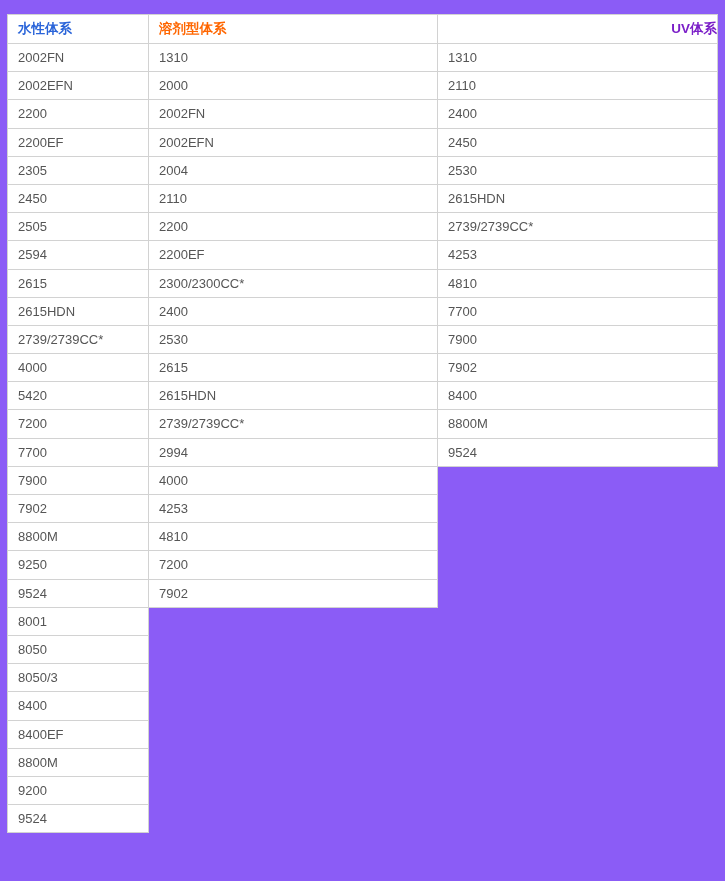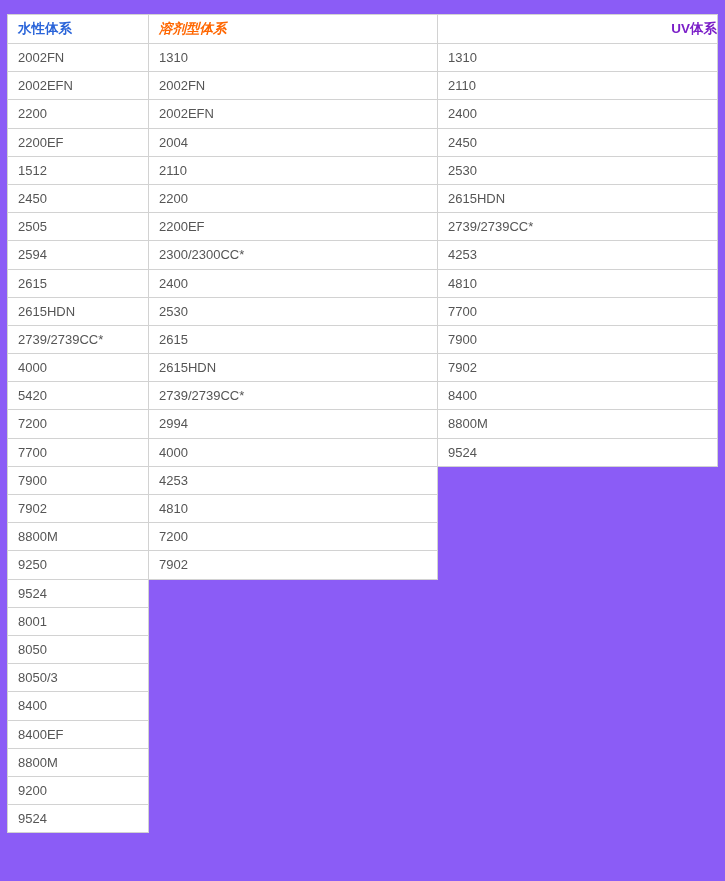--- a/index.html
+++ b/index.html
@@ -55,21 +55,21 @@
 <body>
 
 <div class="page">
   <div class="table-wrap" id="table-root">
       <div class="col col-0">
         <div class="cell header" style="color: rgb(42, 100, 217);">水性体系</div>
         <div class="cell">2002FN</div>
         <div class="cell">2002EFN</div>
         <div class="cell">2200</div>
         <div class="cell">2200EF</div>
-        <div class="cell">1512</div>
+        <div class="cell">2305</div>
         <div class="cell">2450</div>
         <div class="cell">2505</div>
         <div class="cell">2594</div>
         <div class="cell">2615</div>
         <div class="cell">2615HDN</div>
         <div class="cell">2739/2739CC*</div>
         <div class="cell">4000</div>
         <div class="cell">5420</div>
         <div class="cell">7200</div>
         <div class="cell">7700</div>
@@ -81,22 +81,23 @@
         <div class="cell">8001</div>
         <div class="cell">8050</div>
         <div class="cell">8050/3</div>
         <div class="cell">8400</div>
         <div class="cell">8400EF</div>
         <div class="cell">8800M</div>
         <div class="cell">9200</div>
         <div class="cell">9524</div>
       </div>
       <div class="col col-1">
-        <div class="cell header" style="color: rgb(255, 102, 0); font-style: italic;">溶剂型体系</div>
+        <div class="cell header" style="color: rgb(255, 102, 0);">溶剂型体系</div>
         <div class="cell">1310</div>
+        <div class="cell">2000</div>
         <div class="cell">2002FN</div>
         <div class="cell">2002EFN</div>
         <div class="cell">2004</div>
         <div class="cell">2110</div>
         <div class="cell">2200</div>
         <div class="cell">2200EF</div>
         <div class="cell">2300/2300CC*</div>
         <div class="cell">2400</div>
         <div class="cell">2530</div>
         <div class="cell">2615</div>

